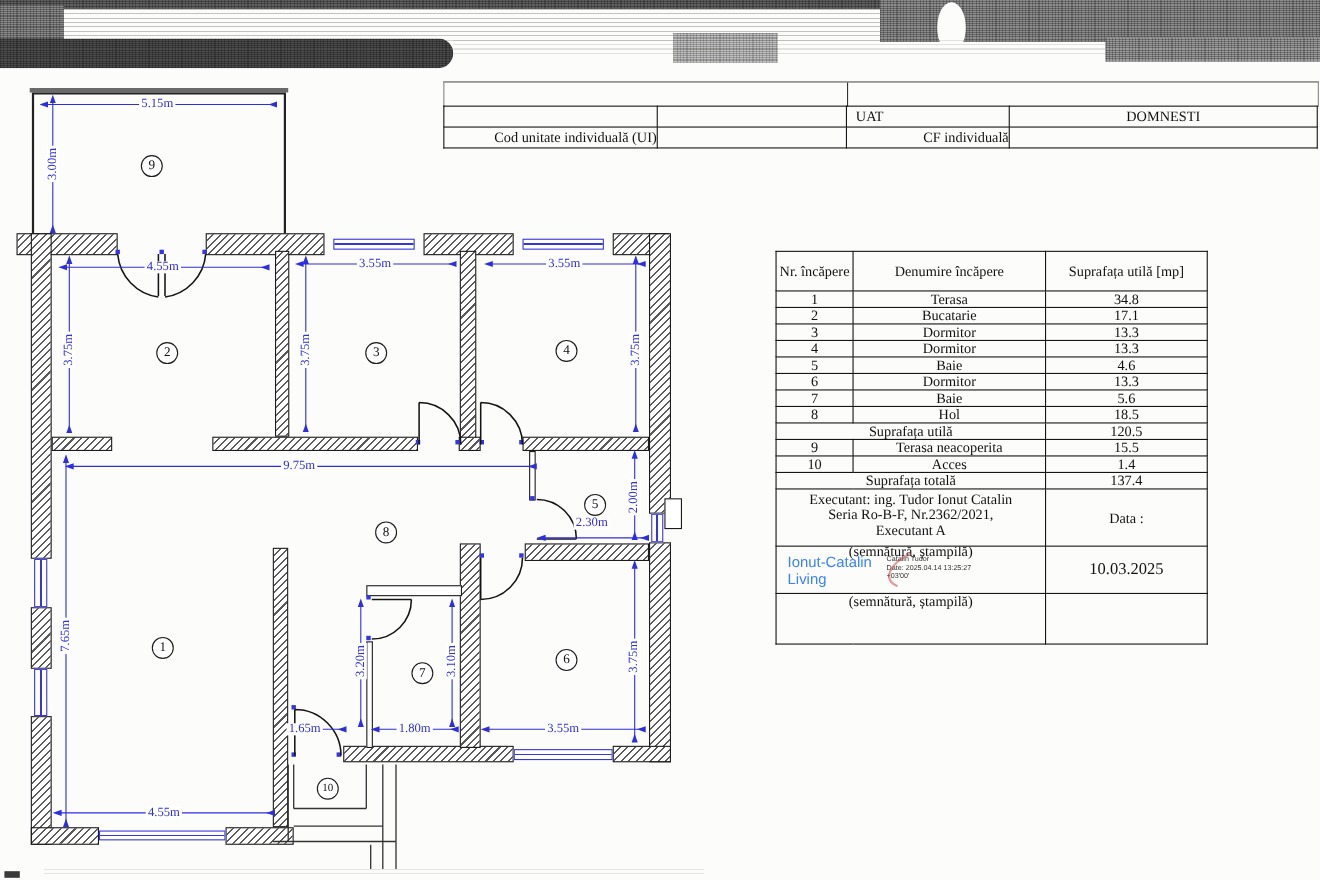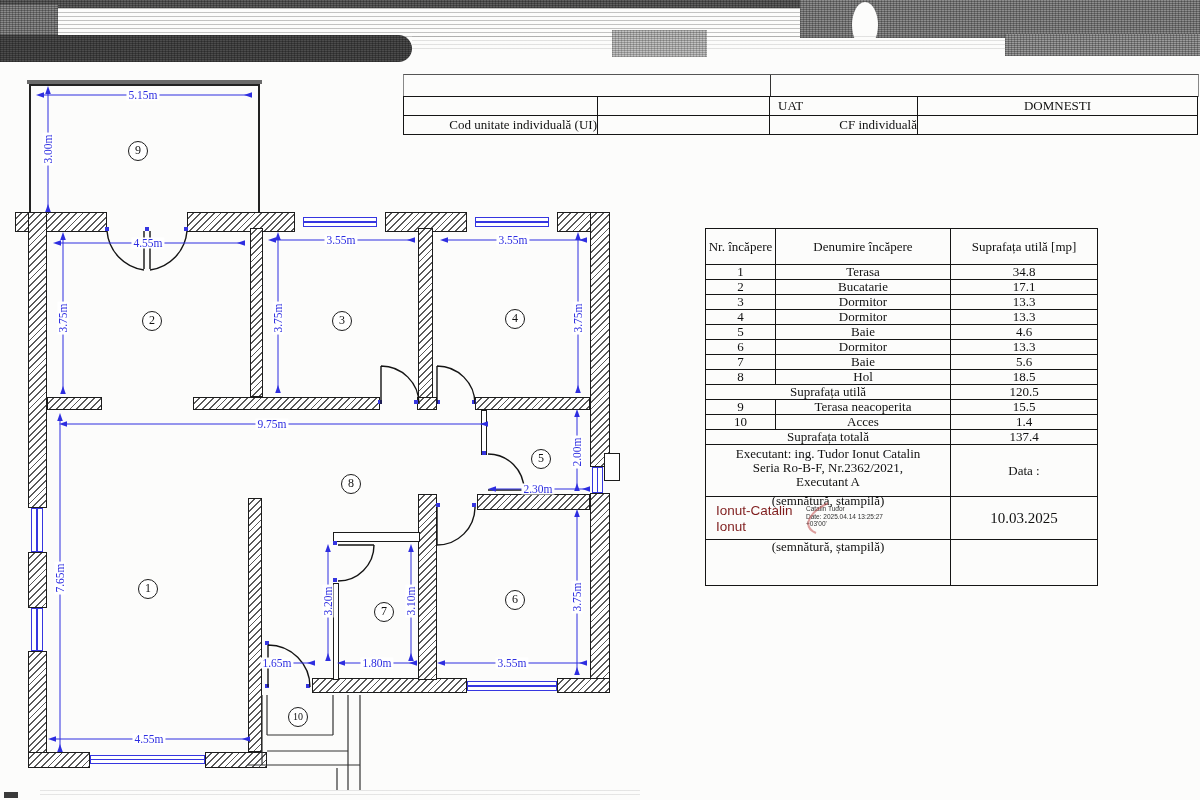--- a/index.html
+++ b/index.html
@@ -23,21 +23,21 @@
   .rm{position:absolute;width:18px;height:18px;border:1.3px solid #1c1c1c;border-radius:50%;
       background:#fff;font:12px/17px "Liberation Serif",serif;text-align:center;}
   .dim,.dimv{position:absolute;color:#2e2ee0;font:11.5px/11px "Liberation Serif",serif;
       background:#fff;padding:0 2px;transform:translate(-50%,-50%);white-space:nowrap;}
   .dimv{transform:translate(-50%,-50%) rotate(-90deg);}
   
   table{border-collapse:collapse;border-radius:19px;}
   .rt td,.ht td{border:1.5px solid #151515;font:13px/14px "Liberation Serif",serif;
       text-align:center;padding:0;overflow:hidden;}
   .bold{font-weight:bold;}
-  .sig-name{font-family:"Liberation Sans",sans-serif;font-size:13.5px;line-height:16px;color:#7f1d1d;}
+  .sig-name{font-family:"Liberation Sans",sans-serif;font-size:13.5px;line-height:16px;color:#3b82f6;}
   .sig-tiny{font-family:"Liberation Sans",sans-serif;font-size:6.5px;line-height:7.5px;color:#333;text-align:left;}
 </style>
 </head>
 <body>
 
 <div id="canvas">
 
   <div class="abs grain" style="left:0;top:0;width:1200px;height:8px;background-color:#5f5f5f;"></div>
   <div class="abs grain" style="left:0;top:5px;width:58px;height:52px;background-color:#8a8a8a;"></div>
   <div class="abs streaks" style="left:55px;top:8px;width:748px;height:29px;opacity:.75;"></div>
@@ -154,21 +154,21 @@
     <div class="dim" style="left:143px;top:95px;">5.15m</div>
     <div class="dimv" style="left:48px;top:149px;">3.00m</div>
     <div class="dim" style="left:148px;top:243px;">4.55m</div>
     <div class="dimv" style="left:63px;top:318px;">3.75m</div>
     <div class="dim" style="left:341px;top:240px;">3.55m</div>
     <div class="dimv" style="left:278px;top:318px;">3.75m</div>
     <div class="dim" style="left:513px;top:240px;">3.55m</div>
     <div class="dimv" style="left:578px;top:318px;">3.75m</div>
     <div class="dim" style="left:272px;top:424px;">9.75m</div>
     <div class="dimv" style="left:577px;top:452px;">2.00m</div>
-    <div class="dim" style="left:538px;top:489px;font-family:Liberation Serif, serif;">2.30m</div>
+    <div class="dim" style="left:538px;top:476px;font-family:Liberation Serif, serif;">2.30m</div>
     <div class="dimv" style="left:60px;top:578px;">7.65m</div>
     <div class="dim" style="left:149px;top:739px;">4.55m</div>
     <div class="dimv" style="left:328px;top:601px;">3.20m</div>
     <div class="dimv" style="left:411px;top:601px;">3.10m</div>
     <div class="dim" style="left:377px;top:663px;">1.80m</div>
     <div class="dim" style="left:512px;top:663px;">3.55m</div>
     <div class="dimv" style="left:577px;top:597px;">3.75m</div>
     <div class="dim" style="left:277px;top:663px;">1.65m</div>
 
     <div class="rm" style="left:138px;top:579px;">1</div>
@@ -291,21 +291,21 @@
     </tr>
     <tr style="height:43px;">
       <td colspan="2" style="position:relative;vertical-align:top;">
         <div style="margin-top:-3px;">(semnătură, ștampilă)</div>
         <svg width="40" height="34" viewBox="0 0 40 34" style="position:absolute;left:92px;top:4px;">
           <path d="M30,2 C10,12 4,26 18,32" stroke="rgba(195,80,80,.55)" stroke-width="2" fill="none"></path>
         </svg>
         <div style="display:flex;text-align:left;margin-top:-5px;">
           <div class="sig-name" style="padding-left:10px;width:90px;">
             <div>Ionut-Catalin</div>
-            <div>Ionut</div>
+            <div>Living</div>
           </div>
           <div class="sig-tiny" style="padding-top:2px;">
             <div>Catalin Tudor</div>
             <div>Date: 2025.04.14 13:25:27</div>
             <div>+03'00'</div>
           </div>
         </div>
       </td>
       <td style="font-size:15px;">10.03.2025</td>
     </tr>

